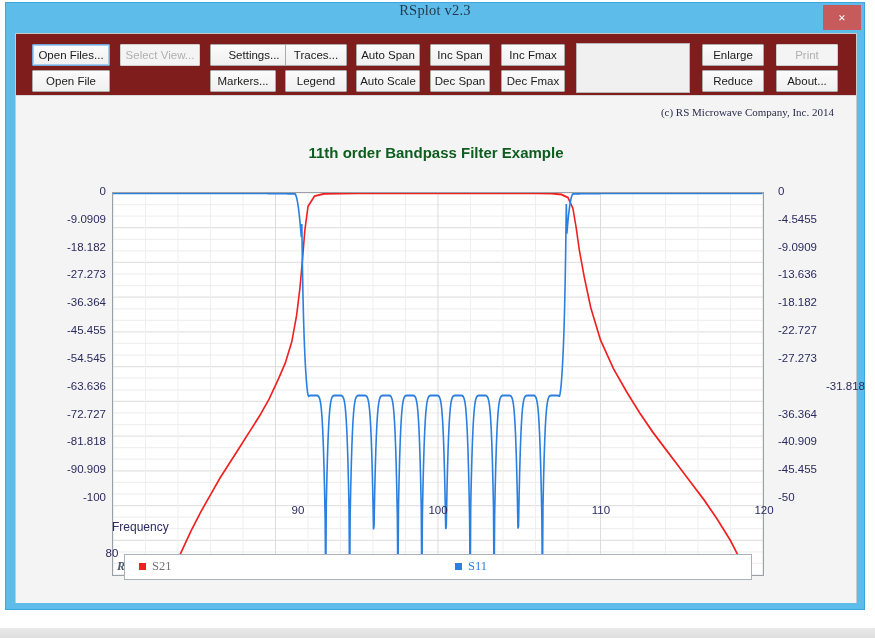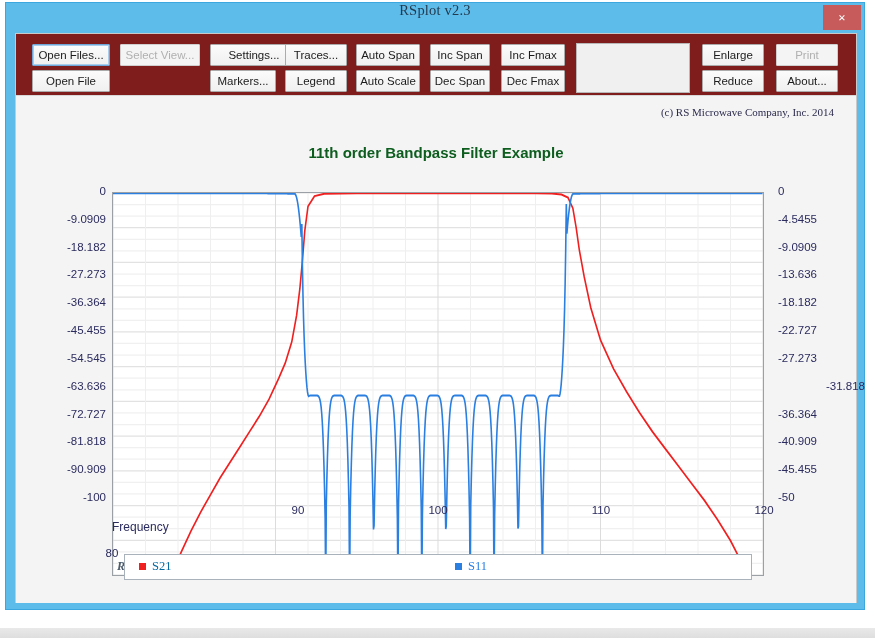--- a/index.html
+++ b/index.html
@@ -253,21 +253,21 @@
           <div class="xtick" style="left: 163px; top: 2px; margin-left: 23px;">90</div>
           <div class="xtick" style="left: 326px; top: 2px;">100</div>
           <div class="xtick" style="left: 489px; top: 2px;">110</div>
           <div class="xtick" style="left: 652px; top: 2px;">120</div>
         </div>
       <div id="x-axis-label">Frequency</div>
 
       <div id="legend-box">
           <div class="legend-entry" style="left: 14px;">
             <span class="legend-swatch" style="background: rgb(240, 32, 32);"></span>
-            <span style="color: #0369a1;">S21</span>
+            <span style="color: #737373;">S21</span>
           </div>
           <div class="legend-entry" style="left: 330px;">
             <span class="legend-swatch" style="background: rgb(42, 127, 224);"></span>
             <span style="color: rgb(42, 127, 224);">S11</span>
           </div>
         </div>
     </div>
   </div>
 </div>
 

